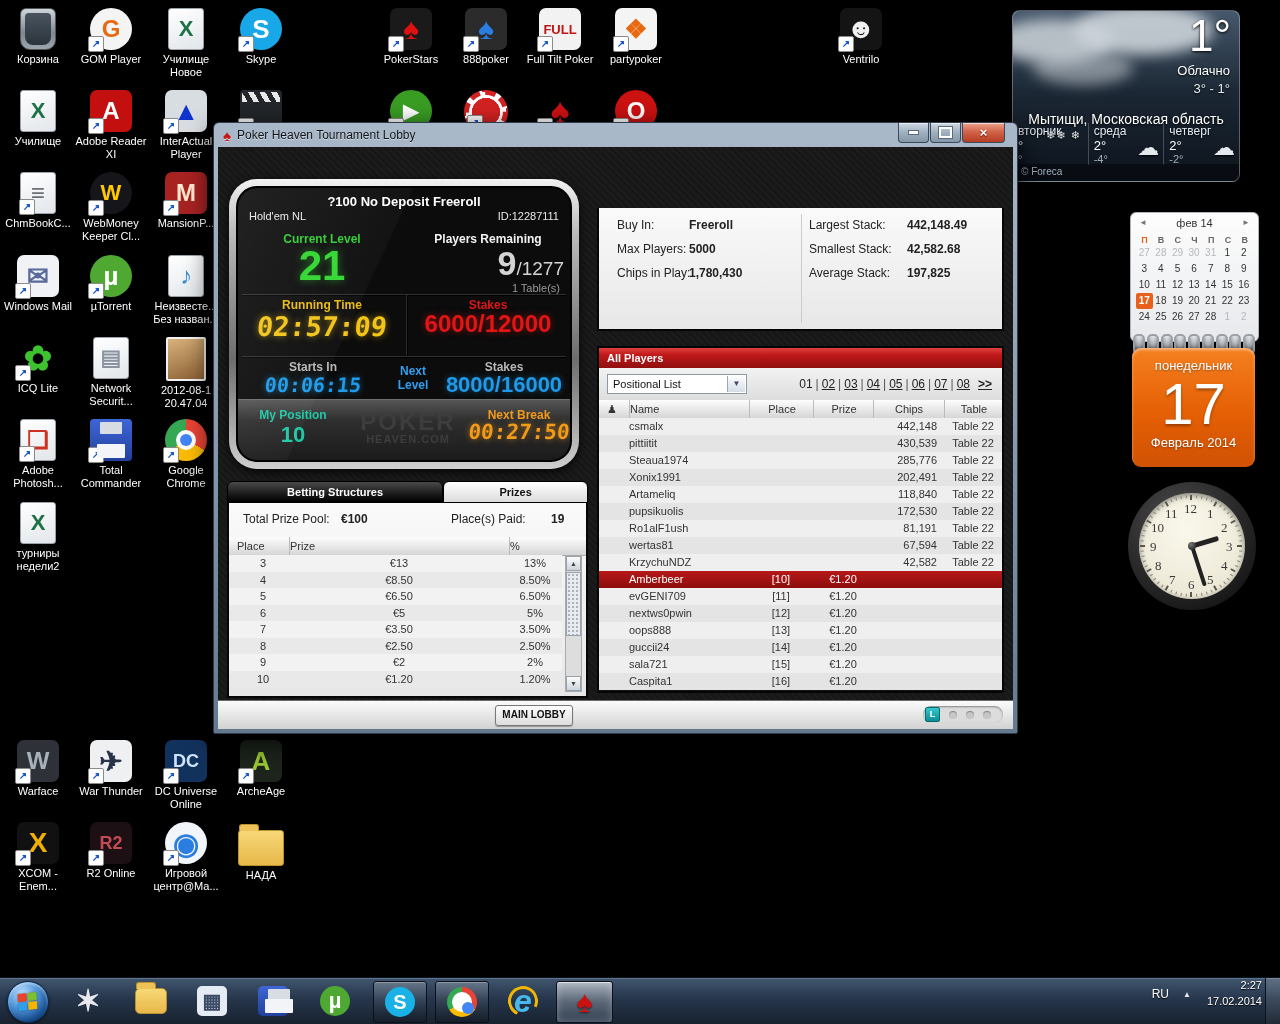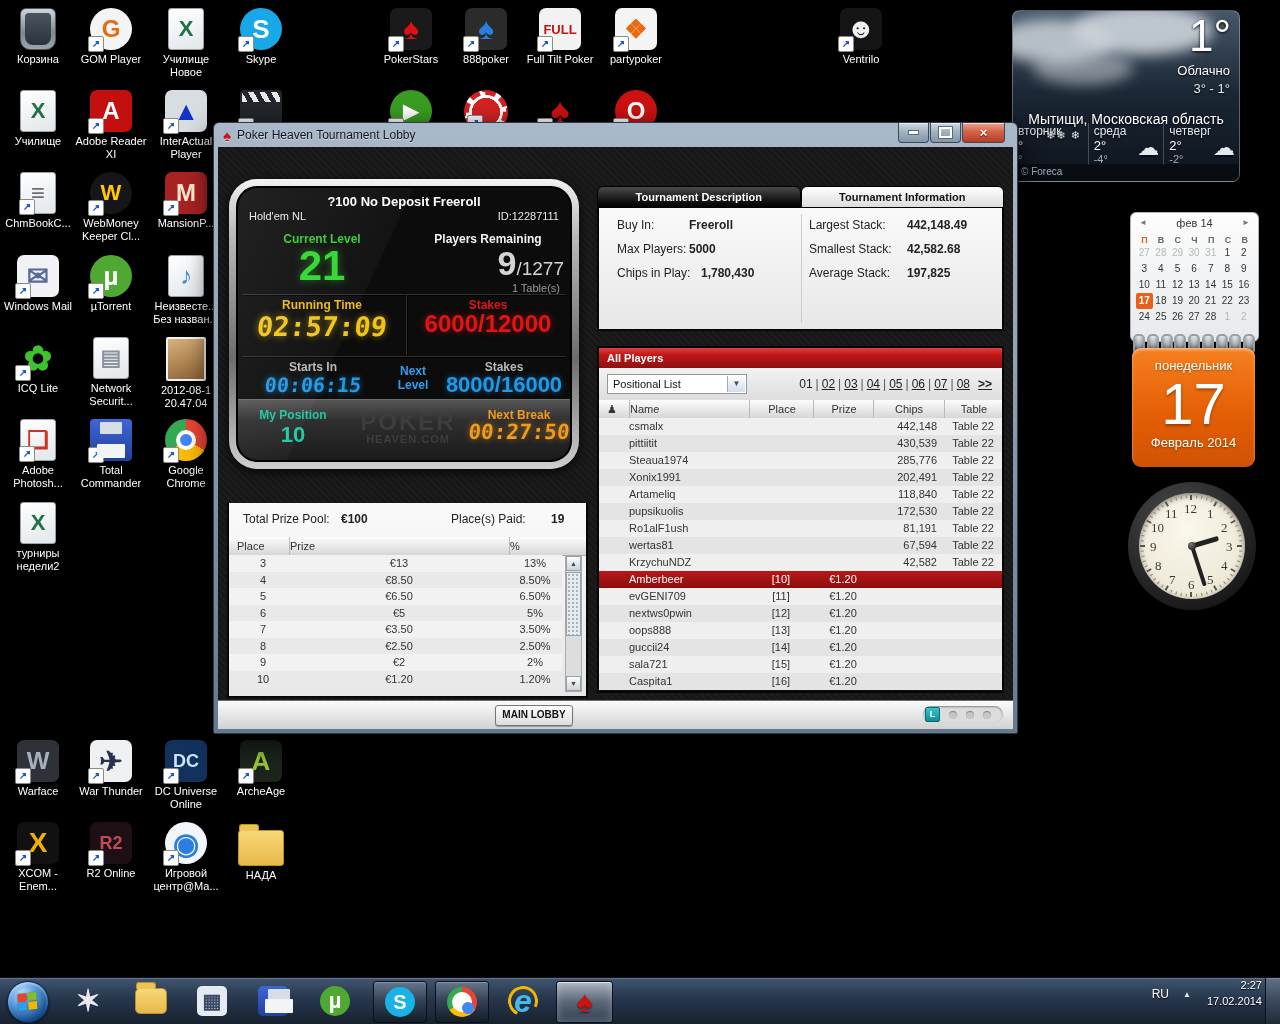--- a/index.html
+++ b/index.html
@@ -746,33 +746,29 @@
             <div class="w2">HEAVEN.COM</div>
           </div>
           <div class="lcd-t l-lab" id="l-nb-lab">Next Break</div>
           <div class="lcd-t digital" id="l-nb" style="text-shadow:0 0 6px rgba(242,154,26,.6);">00:27:50</div>
         </div>
         <div id="lcd-sheen"></div>
       </div>
     </div>
 
     <div class="panel" id="desc-panel">
-      <div class="tabs">
-        <div class="tab dark">Tournament Description</div>
-        <div class="tab lite">Tournament Information</div>
-      </div>
       <div class="pcontent">
         <div id="desc-split"></div>
         <div id="desc-left">
             <span class="fld" style="left: 18px; top: 10px;">Buy In:</span>
             <b class="fld" style="left: 90px; top: 10px;">Freeroll</b>
             <span class="fld" style="left: 18px; top: 34px;">Max Players:</span>
             <b class="fld" style="left: 90px; top: 34px;">5000</b>
             <span class="fld" style="left: 18px; top: 58px;">Chips in Play:</span>
-            <b class="fld" style="left: 90px; top: 58px; margin-left: 12px;">1,780,430</b>
+            <b class="fld" style="left: 90px; top: 58px;">1,780,430</b>
           </div>
         <div id="desc-right">
             <span class="fld" style="left: 210px; top: 10px;">Largest Stack:</span>
             <b class="fld" style="left: 308px; top: 10px;">442,148.49</b>
             <span class="fld" style="left: 210px; top: 34px;">Smallest Stack:</span>
             <b class="fld" style="left: 308px; top: 34px;">42,582.68</b>
             <span class="fld" style="left: 210px; top: 58px;">Average Stack:</span>
             <b class="fld" style="left: 308px; top: 58px;">197,825</b>
           </div>
       </div>
@@ -922,20 +918,24 @@
             <span class="pc pc-name">Caspita1</span>
             <span class="pc pc-place">[16]</span>
             <span class="pc pc-prize">€1.20</span>
             <span class="pc pc-chips"></span>
             <span class="pc pc-table"></span>
           </div>
         </div>
     </div>
 
     <div class="panel" id="prizes-panel">
+      <div class="tabs">
+        <div class="tab dark" style="flex:1.5;">Betting Structures</div>
+        <div class="tab lite">Prizes</div>
+      </div>
       <div class="pcontent">
         <div id="pz-info">
           <span class="fld" style="left:14px;top:9px;">Total Prize Pool:</span>
           <span class="fld" style="left:112px;top:9px;font-weight:bold;">€100</span>
           <span class="fld" style="left:222px;top:9px;">Place(s) Paid:</span>
           <span class="fld" style="left:322px;top:9px;font-weight:bold;">19</span>
         </div>
         <div id="pz-thead">
           <span class="hc zc-place" style="border-left:none;">Place</span>
           <span class="hc zc-prize">Prize</span>

